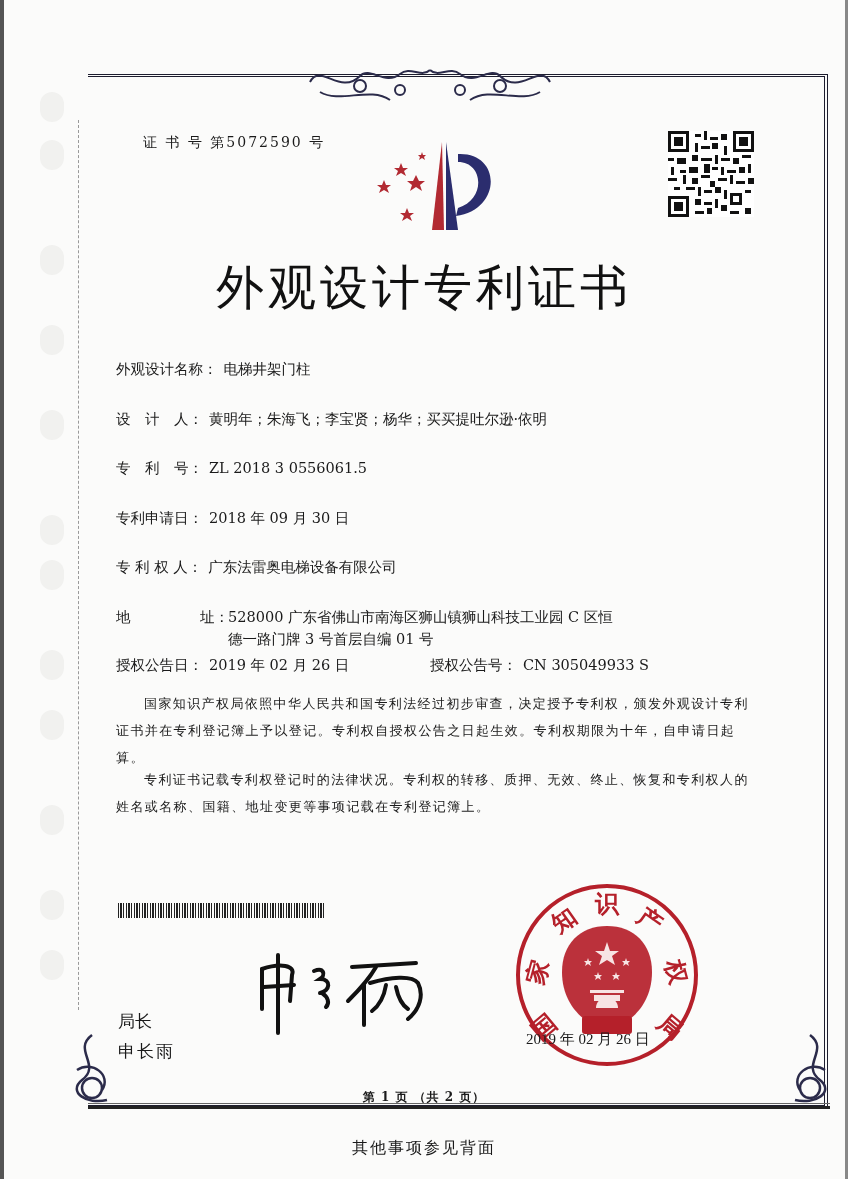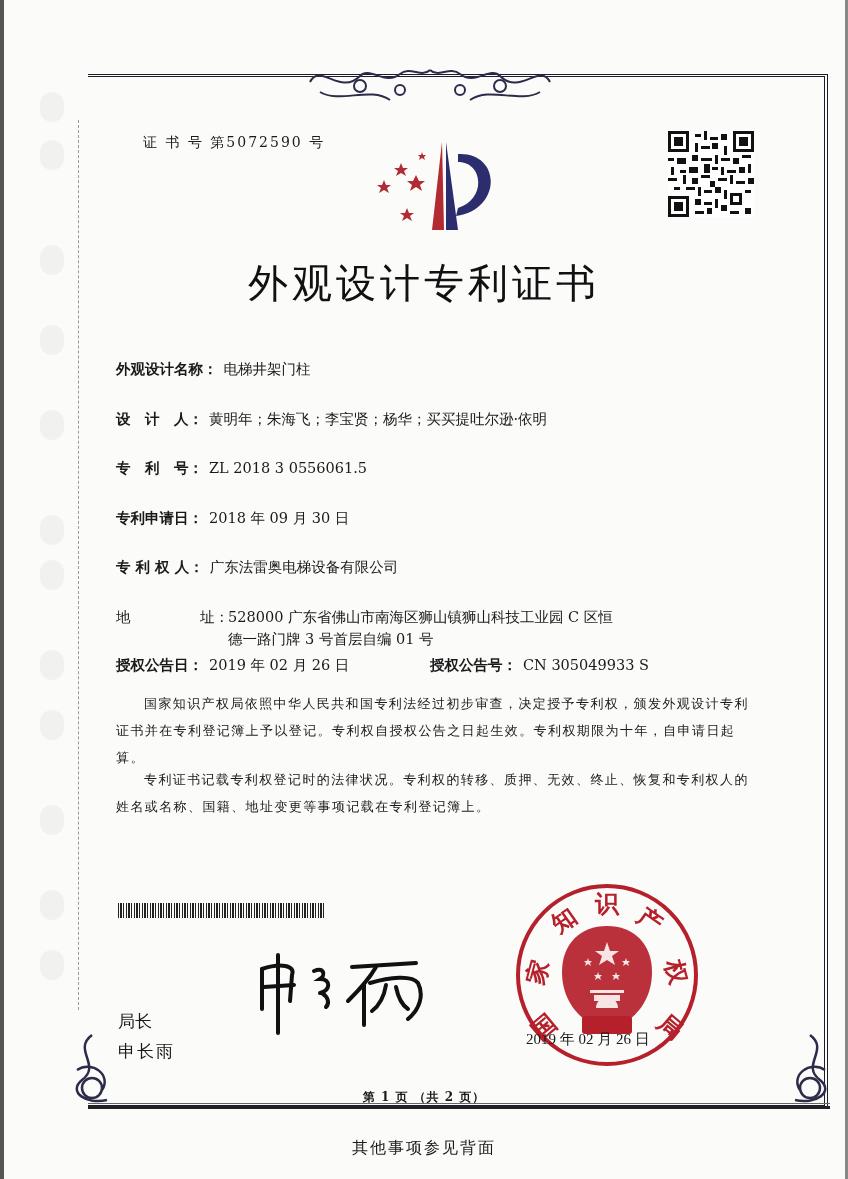--- a/index.html
+++ b/index.html
@@ -17,24 +17,24 @@
   .frame {
     position: absolute; left: 88px; top: 74px; width: 736px; height: 1028px;
     border-top: 3px double #1d1d2e; border-right: 4px double #1d1d2e; border-bottom: 4px double #1d1d2e;
   }
   .ornament { position: absolute; }
 
   .cert-no { position: absolute; left: 100px; top: 134px; font-size: 14px; letter-spacing: 2px; margin-left: 43px; }
   .logo { position: absolute; left: 372px; top: 130px; width: 124px; height: 100px; }
   .qr { position: absolute; left: 668px; top: 131px; width: 86px; height: 86px; }
   .title { position: absolute; left: 0; width: 848px; top: 256px; text-align: center;
-           font-family: "DejaVu Sans", "Liberation Sans", sans-serif; font-size: 40px; letter-spacing: 4px; color: #111; }
+           font-family: "DejaVu Sans", "Liberation Sans", sans-serif; font-size: 48px; letter-spacing: 4px; color: #111; }
 
   .field { position: absolute; left: 116px; font-size: 14.5px; white-space: nowrap; }
-  .field .label { display: inline-block; font-weight: bold; }
+  .field .label { display: inline-block; }
   .value { display: inline-block; margin-left: 6px; }
 
   .para { position: absolute; left: 116px; width: 634px; font-size: 13px; line-height: 27px; text-indent: 28px; letter-spacing: 1.4px; }
 
   .barcode { position: absolute; left: 118px; top: 903px; width: 208px; height: 15px;
     background: repeating-linear-gradient(90deg, #222 0 1px, transparent 1px 2px, #222 2px 4px, transparent 4px 5px, #222 5px 6px, transparent 6px 8px); }
   .director-title { position: absolute; left: 118px; top: 966px; font-family: "DejaVu Sans", sans-serif; font-size: 17px; margin-top: 44px; }
   .director-name { position: absolute; left: 118px; top: 1040px; font-family: "DejaVu Sans", sans-serif; font-size: 17px; letter-spacing: 2px; }
   .signature { position: absolute; left: 240px; top: 945px; width: 200px; height: 90px; }
 

